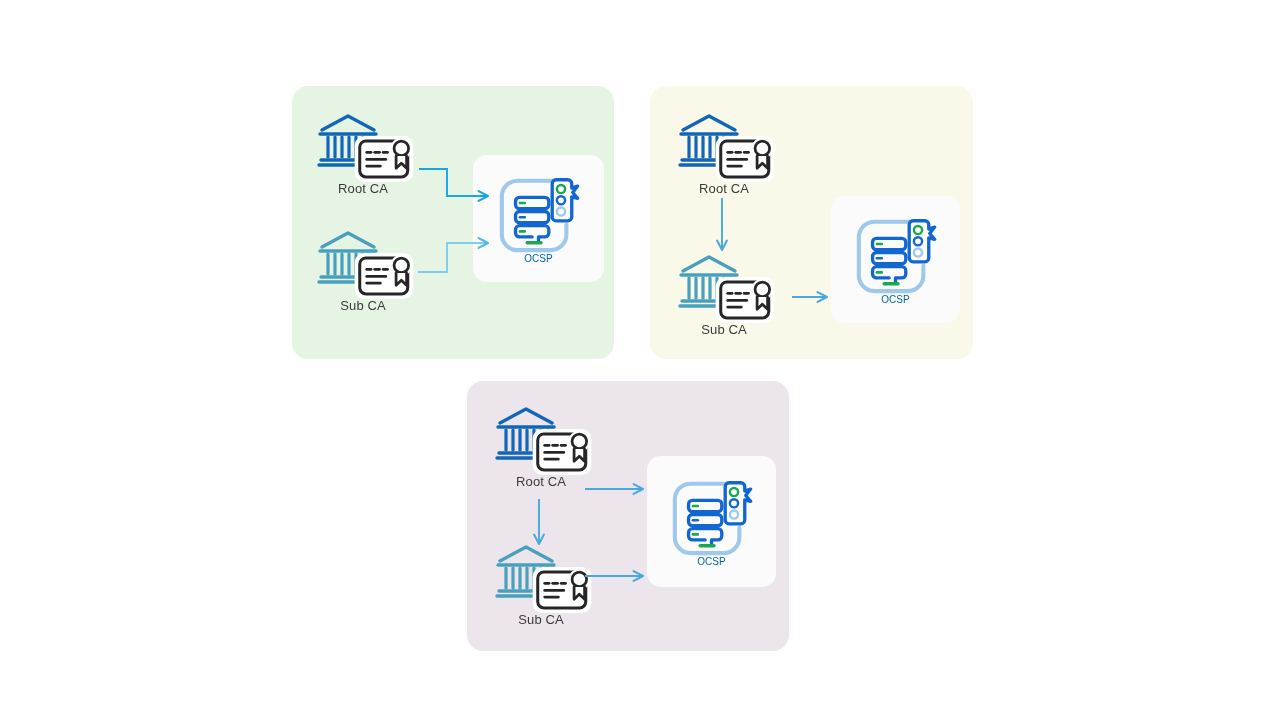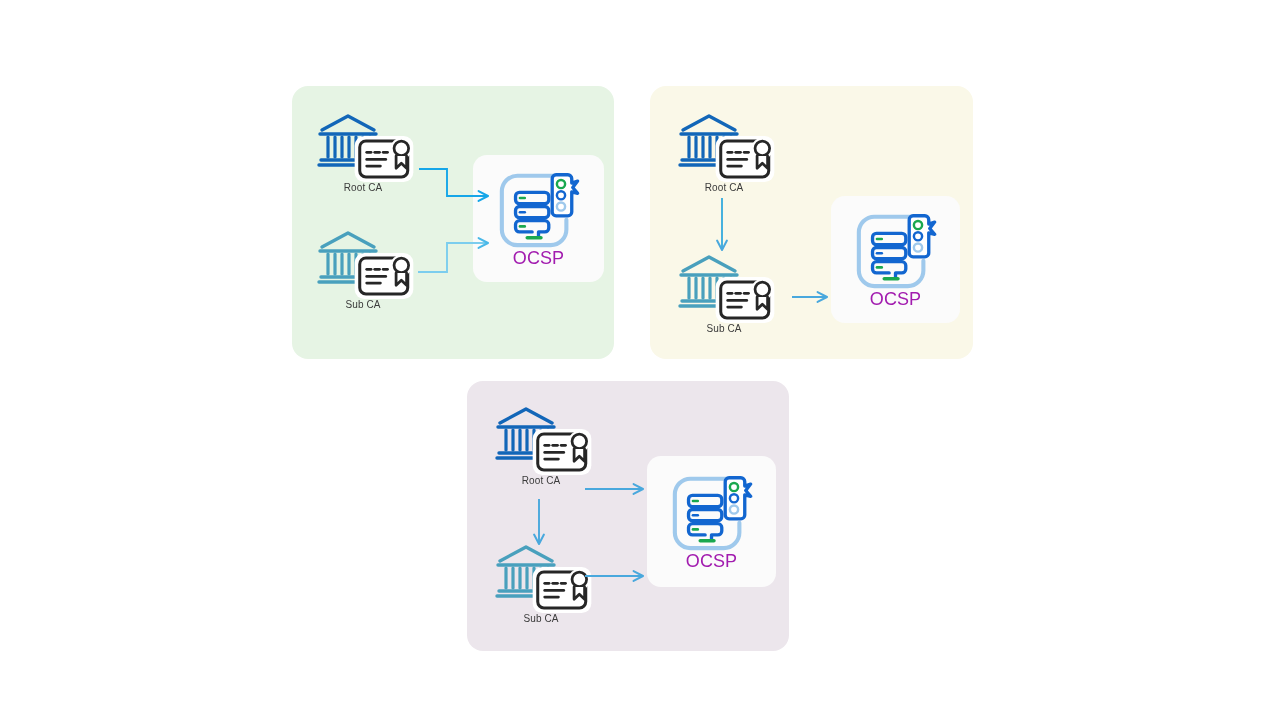--- a/index.html
+++ b/index.html
@@ -38,21 +38,21 @@
   .node {
     position: absolute;
     display: flex;
     flex-direction: column;
     align-items: center;
   }
   .node-art {
     position: relative;
   }
   .node-label {
-    font-size: 10px;
+    font-size: 13px;
     color: #3b3b3b;
     line-height: 1.1;
     white-space: nowrap;
     letter-spacing: .1px;
   }
 
   
   .ca-art {
     width: 92px;
     height: 66px;
@@ -74,22 +74,22 @@
     position: absolute;
     background: #fbfbfb;
     border-radius: 14px;
     display: flex;
     flex-direction: column;
     align-items: center;
     justify-content: center;
   }
   .ocsp-art { line-height: 0; }
   .ocsp-label {
-    font-size: 18px;
-    color: #a21caf;
+    font-size: 10px;
+    color: #0369a1;
     letter-spacing: .1px;
     white-space: nowrap;
   }
 
   
   .conn {
     position: absolute;
     overflow: visible;
     pointer-events: none;
   }

